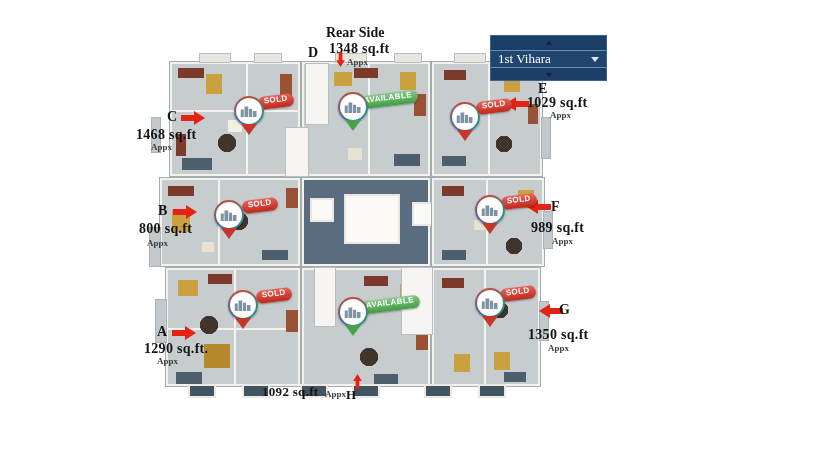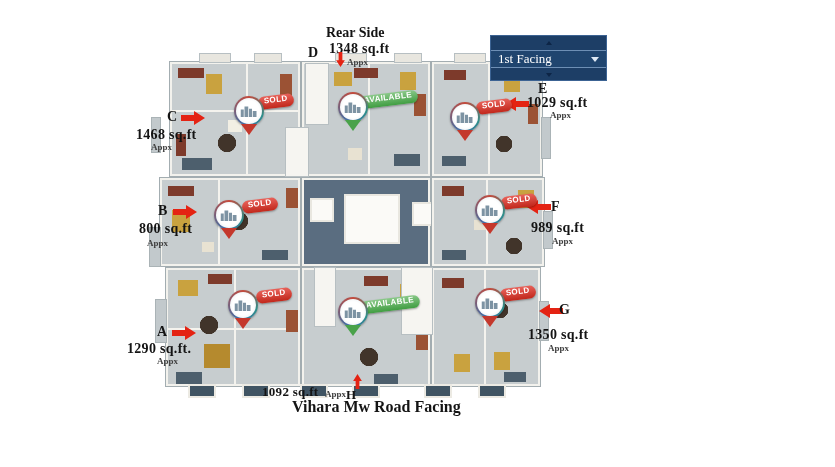--- a/index.html
+++ b/index.html
@@ -133,30 +133,29 @@
   <div class="stub" style="left:156px;top:300px;width:10px;height:42px"></div>
   <div class="stub" style="left:542px;top:118px;width:8px;height:40px"></div>
   <div class="stub" style="left:544px;top:212px;width:8px;height:36px"></div>
   <div class="stub" style="left:540px;top:302px;width:8px;height:38px"></div>
 
   <div class="selector">
     <div class="sel-band">
       <span class="tiny-caret-up"></span>
     </div>
     <div class="sel-row">
-      <span class="sel-text">1st Facing</span>
+      <span class="sel-text">1st Vihara</span>
       <span class="caret-dn"></span>
     </div>
     <div class="sel-band">
       <span class="tiny-caret-dn"></span>
     </div>
   </div>
 
   <div class="lbl rearlbl" style="left:326px;top:25px">Rear Side</div>
-  <div class="lbl roadlbl" style="left:292px;top:398px">Vihara Mw Road Facing</div>
 
   <div class="lbl sqft" style="left:329px;top:41px">1348 sq.ft</div>
   <div class="lbl letter" style="left:308px;top:45px">D</div>
   <div class="lbl appx" style="left:347px;top:57px">Appx</div>
   <div class="arr down" style="left:331px;top:52px">
     <svg viewBox="0 0 24 14" style="transform:rotate(90deg);transform-origin:10px 10px">
         <path d="M0,4 L13,4 L13,0 L24,7 L13,14 L13,10 L0,10 Z" fill="#e42313"></path>
       </svg>
   </div>
 
@@ -177,21 +176,21 @@
   </div>
   <div class="lbl sqft" style="left:139px;top:221px">800 sq.ft</div>
   <div class="lbl appx" style="left:147px;top:238px">Appx</div>
 
   <div class="lbl letter" style="left:157px;top:324px">A</div>
   <div class="arr" style="left:172px;top:326px">
     <svg viewBox="0 0 24 14">
         <path d="M0,4 L13,4 L13,0 L24,7 L13,14 L13,10 L0,10 Z" fill="#e42313"></path>
       </svg>
   </div>
-  <div class="lbl sqft" style="left:127px;top:341px">1290 sq.ft.</div>
+  <div class="lbl sqft" style="left:144px;top:341px">1290 sq.ft.</div>
   <div class="lbl appx" style="left:157px;top:356px">Appx</div>
 
   <div class="lbl letter" style="left:538px;top:81px">E</div>
   <div class="arr" style="left:505px;top:97px">
     <svg viewBox="0 0 24 14" style="transform:rotate(180deg)">
         <path d="M0,4 L13,4 L13,0 L24,7 L13,14 L13,10 L0,10 Z" fill="#e42313"></path>
       </svg>
   </div>
   <div class="lbl sqft" style="left:527px;top:95px">1029 sq.ft</div>
   <div class="lbl appx" style="left:550px;top:110px">Appx</div>

